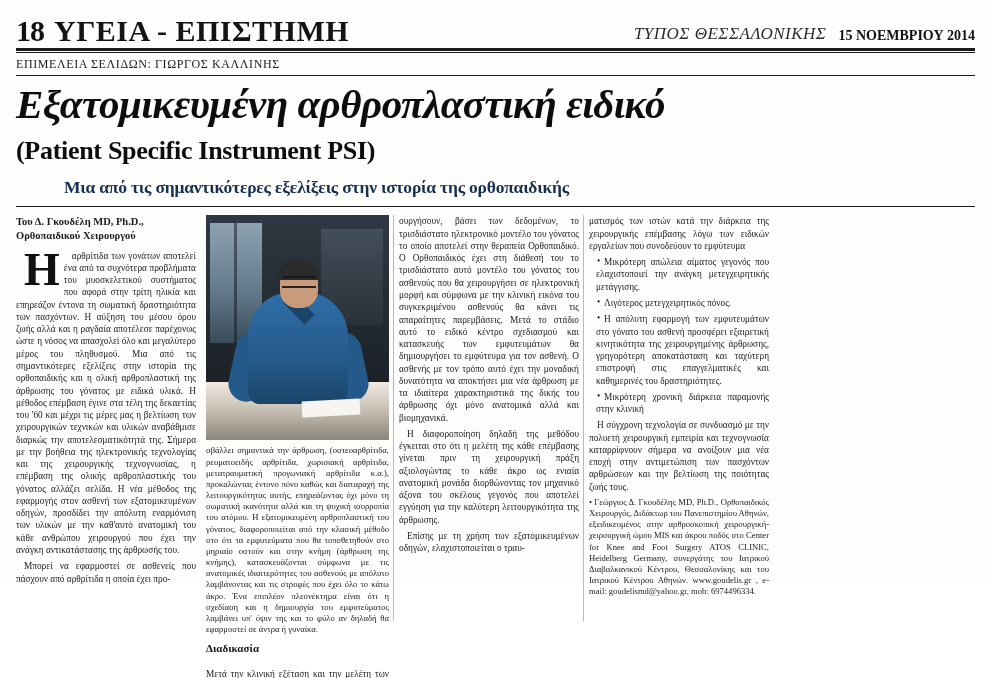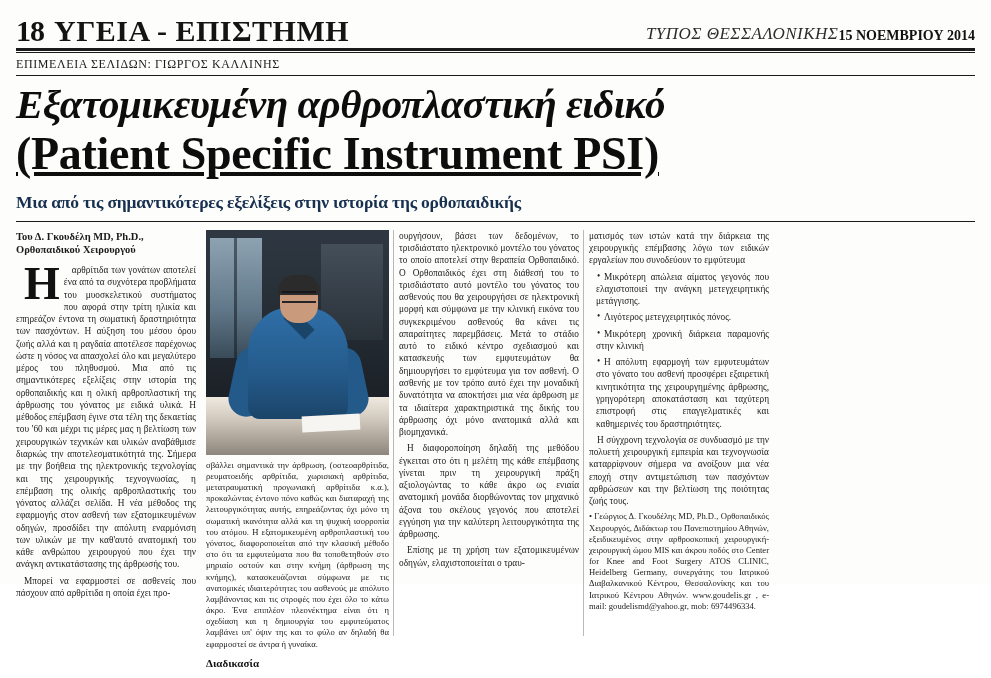--- a/index.html
+++ b/index.html
@@ -45,20 +45,21 @@
     font-weight: bold;
     font-size: 30px;
     line-height: 1;
     letter-spacing: 0.5px;
     color: #141414;
   }
   .masthead-right {
     margin-left: auto;
     display: flex;
     align-items: flex-end;
+    gap: 12px;
     padding-bottom: 2px;
   }
   .paper-name {
     font-family: "Liberation Serif", serif;
     font-style: italic;
     font-size: 17px;
     color: #2b2b2b;
     letter-spacing: 0.5px;
   }
   .issue-date {
@@ -101,34 +102,34 @@
     font-style: italic;
     font-weight: bold;
     font-size: 41px;
     line-height: 1.08;
     letter-spacing: -0.5px;
     color: #0d0d0d;
   }
   .headline-2 {
     font-family: "Liberation Serif", serif;
     font-weight: bold;
-    font-size: 46px;
+    font-size: 26px;
     line-height: 1.12;
     letter-spacing: -0.3px;
     color: #0d0d0d;
-    margin-top: 2px;
-    text-decoration: underline;
+    margin-top: 10px;
   }
   .subhead {
     font-family: "Liberation Serif", serif;
     font-weight: bold;
     font-size: 17.5px;
     color: #17304f;
     margin-top: 12px;
     letter-spacing: -0.2px;
+    margin-left: 48px;
   }
   .rule-under-head {
     height: 1px;
     background: #1a1a1a;
     margin: 8px 16px 0 16px;
   }
 
   
   .body-area {
     position: relative;
@@ -374,20 +375,20 @@
       <p class="noindent">ουργήσουν, βάσει των δεδομένων, το τρισδιάστατο ηλεκτρονικό μοντέλο του γόνατος το οποίο αποτελεί στην θεραπεία Ορθοπαιδικό. Ο Ορθοπαιδικός έχει στη διάθεσή του το τρισδιάστατο αυτό μοντέλο του γόνατος του ασθενούς που θα χειρουργήσει σε ηλεκτρονική μορφή και σύμφωνα με την κλινική εικόνα του συγκεκριμένου ασθενούς θα κάνει τις απαραίτητες παρεμβάσεις. Μετά το στάδιο αυτό το ειδικό κέντρο σχεδιασμού και κατασκευής των εμφυτευμάτων θα δημιουργήσει το εμφύτευμα για τον ασθενή. Ο ασθενής με τον τρόπο αυτό έχει την μοναδική δυνατότητα να αποκτήσει μια νέα άρθρωση με τα ιδιαίτερα χαρακτηριστικά της δικής του άρθρωσης όχι μόνο ανατομικά αλλά και βιομηχανικά.</p>
       <p>Η διαφοροποίηση δηλαδή της μεθόδου έγκειται στο ότι η μελέτη της κάθε επέμβασης γίνεται πριν τη χειρουργική πράξη αξιολογώντας το κάθε άκρο ως ενιαία ανατομική μονάδα διορθώνοντας τον μηχανικό άξονα του σκέλους γεγονός που αποτελεί εγγύηση για την καλύτερη λειτουργικότητα της άρθρωσης.</p>
       <p>Επίσης με τη χρήση των εξατομικευμένων οδηγών, ελαχιστοποιείται ο τραυ-</p>
     </div>
 
     <div class="col">
       <div class="col-rule" style="left:-6px"></div>
       <p class="noindent">ματισμός των ιστών κατά την διάρκεια της χειρουργικής επέμβασης λόγω των ειδικών εργαλείων που συνοδεύουν το εμφύτευμα</p>
       <p class="bullet">Μικρότερη απώλεια αίματος γεγονός που ελαχιστοποιεί την ανάγκη μετεγχειρητικής μετάγγισης.</p>
       <p class="bullet">Λιγότερος μετεγχειρητικός πόνος.</p>
+      <p class="bullet">Η απόλυτη εφαρμογή των εμφυτευμάτων στο γόνατο του ασθενή προσφέρει εξαιρετική κινητικότητα της χειρουργημένης άρθρωσης, γρηγορότερη αποκατάσταση και ταχύτερη επιστροφή στις επαγγελματικές και καθημερινές του δραστηριότητες.</p>
       <p class="bullet">Μικρότερη χρονική διάρκεια παραμονής στην κλινική</p>
-      <p class="bullet">Η απόλυτη εφαρμογή των εμφυτευμάτων στο γόνατο του ασθενή προσφέρει εξαιρετική κινητικότητα της χειρουργημένης άρθρωσης, γρηγορότερη αποκατάσταση και ταχύτερη επιστροφή στις επαγγελματικές και καθημερινές του δραστηριότητες.</p>
       <p>Η σύγχρονη τεχνολογία σε συνδυασμό με την πολυετή χειρουργική εμπειρία και τεχνογνωσία καταρρίφνουν σήμερα να ανοίξουν μια νέα εποχή στην αντιμετώπιση των πασχόντων αρθρώσεων και την βελτίωση της ποιότητας ζωής τους.</p>
       <p class="bio noindent">• Γεώργιος Δ. Γκουδέλης MD, Ph.D., Ορθοπαιδικός Χειρουργός, Διδάκτωρ του Πανεπιστημίου Αθηνών, εξειδικευμένος στην αρθροσκοπική χειρουργική-χειρουργική ώμου MIS και άκρου ποδός στο Center for Knee and Foot Surgery ATOS CLINIC, Heidelberg Germany, συνεργάτης του Ιατρικού Διαβαλκανικού Κέντρου, Θεσσαλονίκης και του Ιατρικού Κέντρου Αθηνών. www.goudelis.gr , e-mail: goudelismd@yahoo.gr, mob: 6974496334.</p>
     </div>
 
   </div>
 </div>
 
 </body></html>

